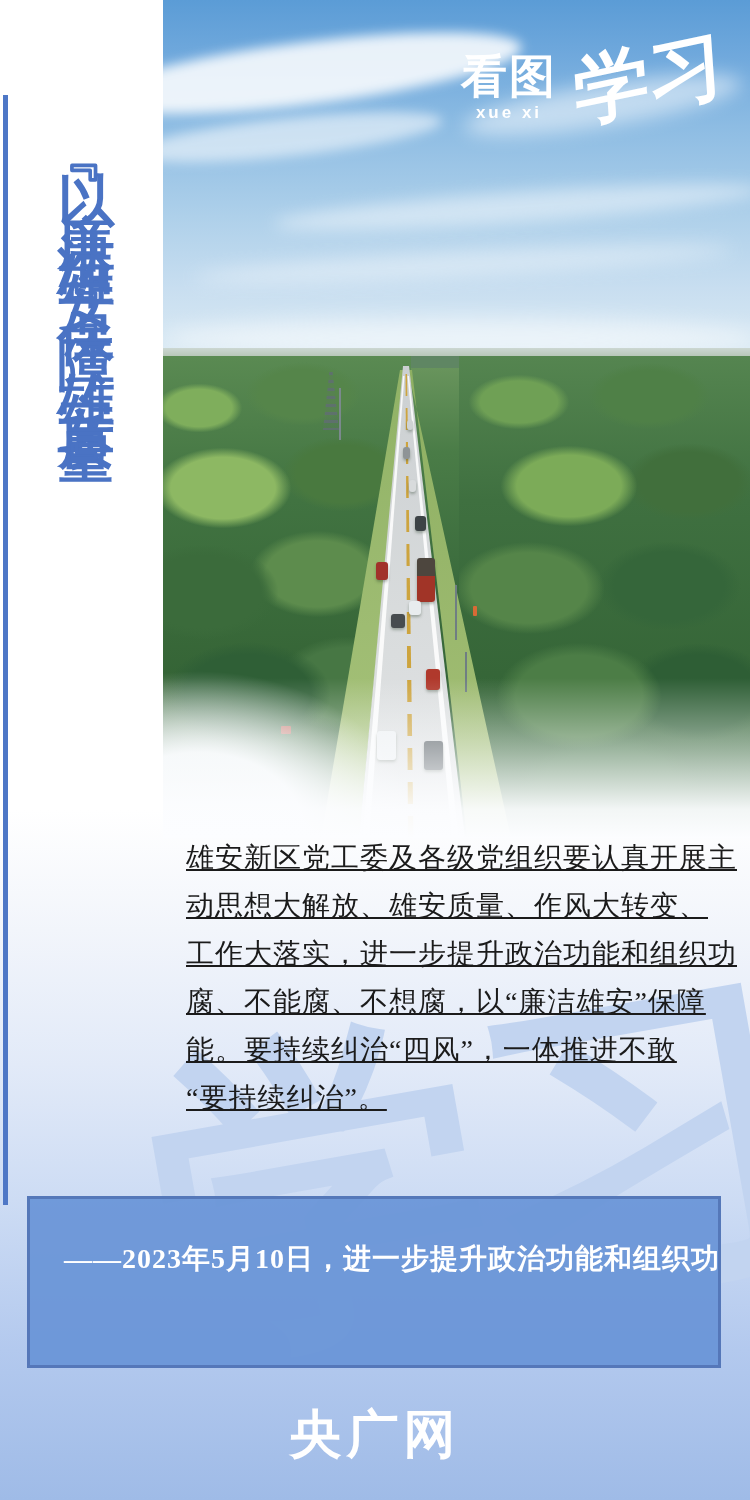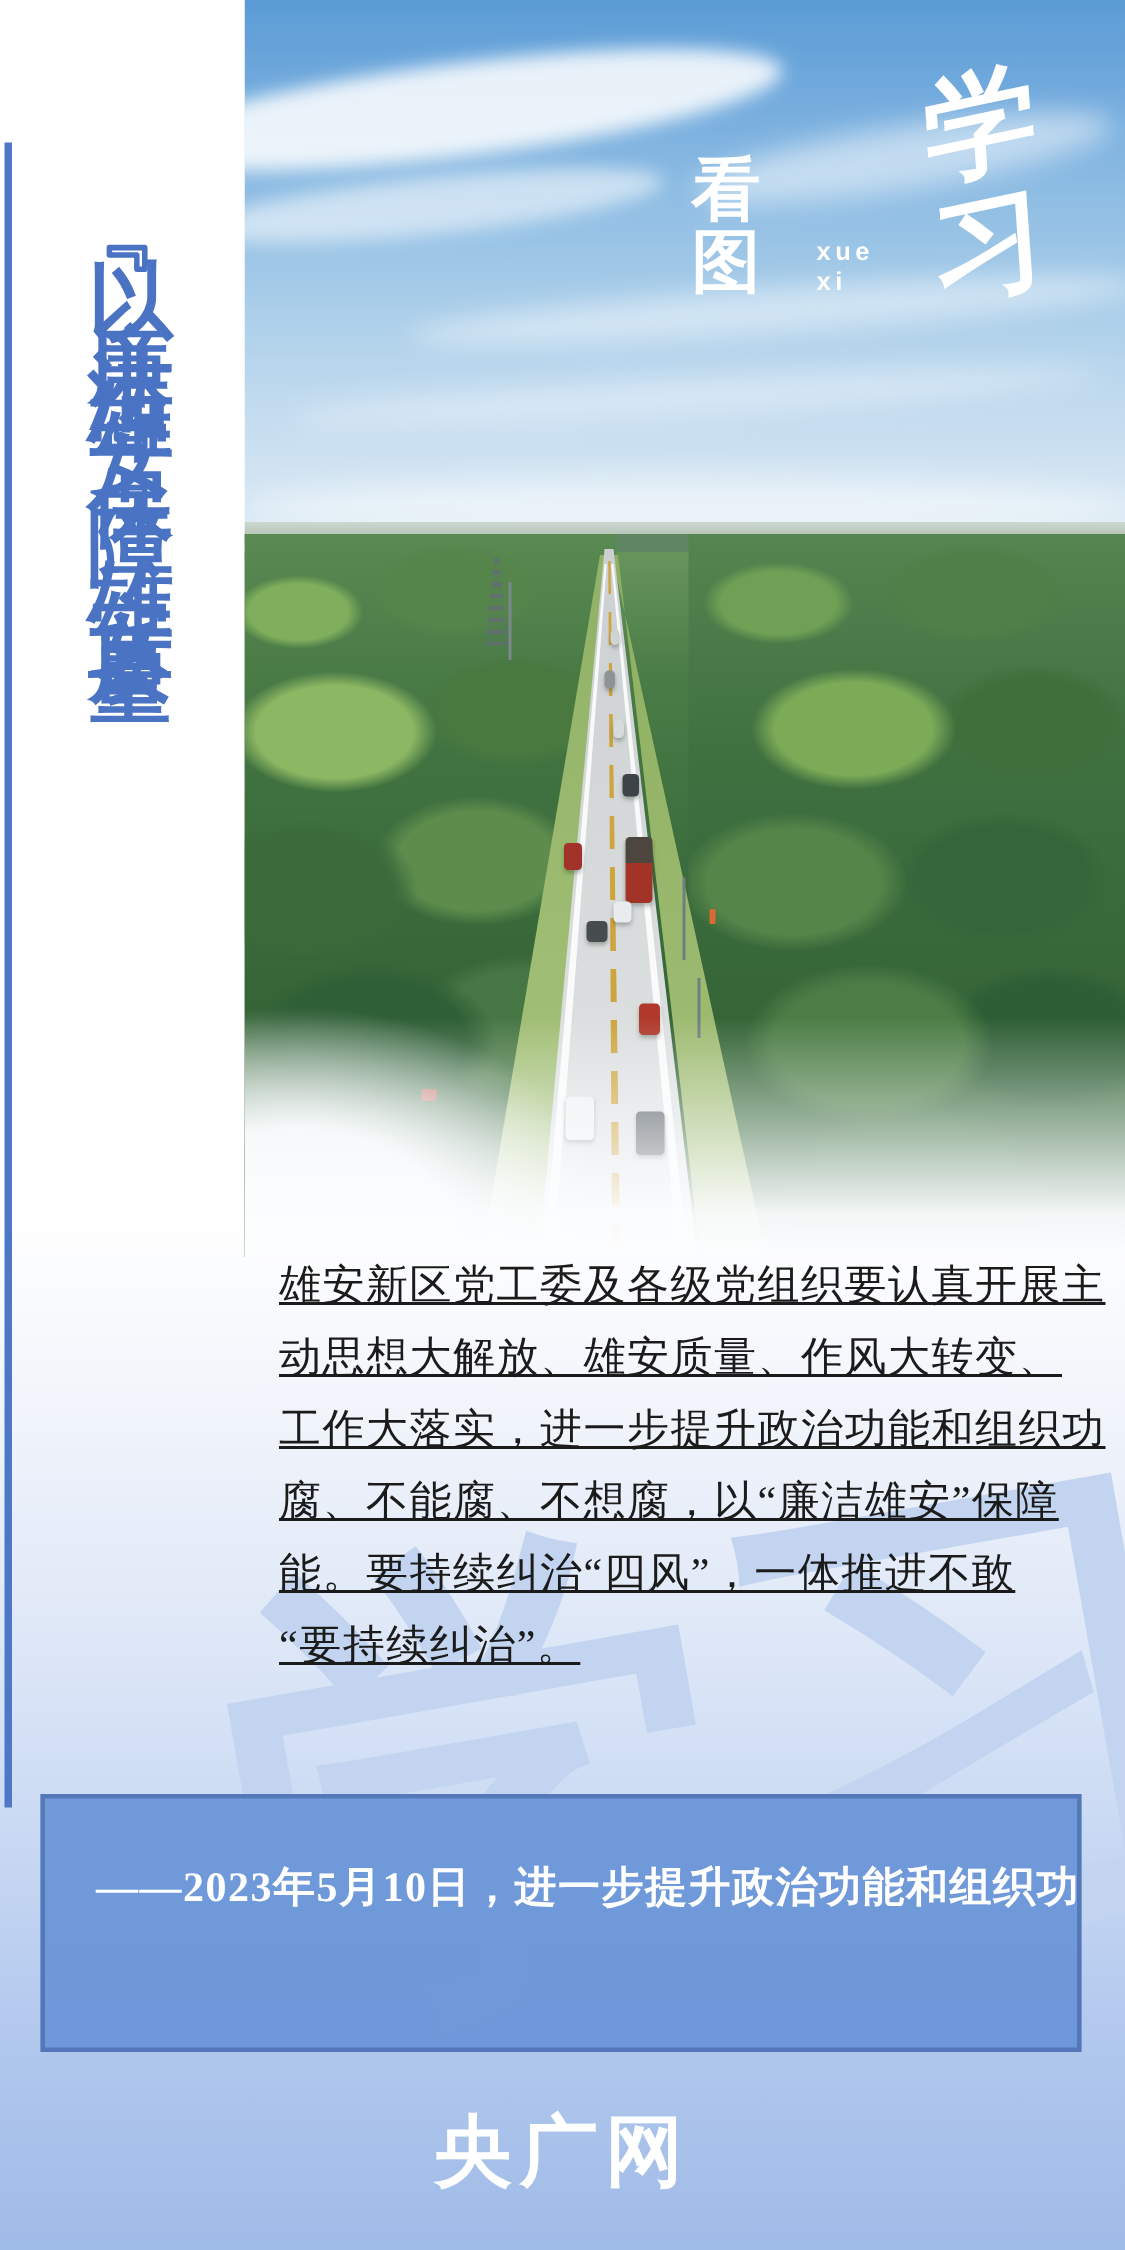--- a/index.html
+++ b/index.html
@@ -80,21 +80,21 @@
     background:repeating-linear-gradient(180deg,rgba(96,110,114,.85) 0 3px,rgba(96,110,114,.15) 3px 8px); }
   .pole { position:absolute; width:2px; background:#7b898d; }
   .lamp { position:absolute; width:2px; background:#6f7e83; }
   .marker { position:absolute; border-radius:1px; }
   .photo-mist { position:absolute; left:0; bottom:0; width:587px; height:420px;
     background:radial-gradient(300px 220px at 6% 98%,rgba(250,252,255,.95) 0 35%,rgba(250,252,255,0) 72%); }
   .photo-fade { position:absolute; left:0; bottom:0; width:587px; height:160px;
     background:linear-gradient(180deg,rgba(252,253,255,0) 0%,rgba(252,253,255,.5) 45%,rgba(252,253,255,.95) 82%,#fcfdff 100%); }
   
   .logo { position:absolute; left:298px; top:52px; display:flex; color:#fff; z-index:9; }
-  .logo-col { display:flex; flex-direction:row; align-items:flex-end; }
+  .logo-col { display:flex; flex-direction:column; align-items:center; }
   .logo-kantu { font-size:46px; font-weight:800; letter-spacing:2px; line-height:48px; }
   .logo-pinyin { font-size:17px; font-weight:700; letter-spacing:3px; margin-top:3px; }
   .logo-callig { font-family:"Liberation Serif","DejaVu Serif",serif; font-size:76px; font-weight:700;
     transform:rotate(-12deg) skewX(-8deg); margin-left:16px; margin-top:-14px; line-height:80px; }
   
   .quote { position:absolute; left:186px; top:834px; width:552px; z-index:3;
     font-family:"Liberation Serif","DejaVu Serif",serif; color:#1b1b1b; }
   .quote-line { font-size:28px; line-height:48px; letter-spacing:1px; white-space:nowrap;text-decoration:underline; }
   
   .watermark { position:absolute; right:-64px; top:1028px; z-index:1;

